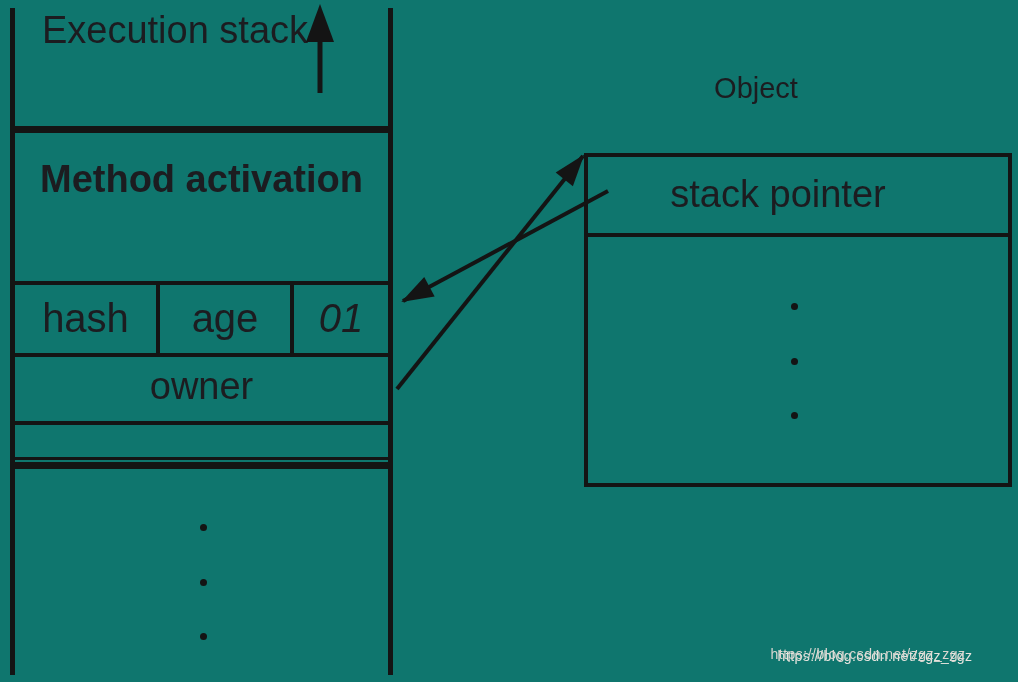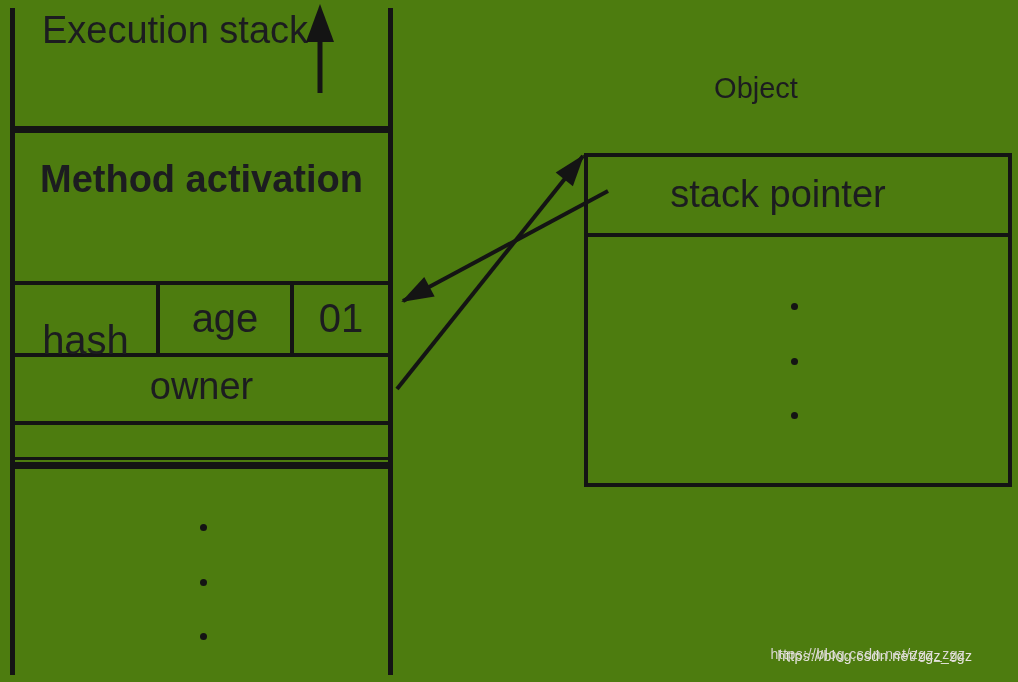--- a/index.html
+++ b/index.html
@@ -1,20 +1,20 @@
 <!DOCTYPE html>
 <html><head>
 <meta charset="utf-8">
 <style>
   html, body { margin: 0; padding: 0; background: #ffffff; }
   .canvas {
     position: relative;
     width: 1018px;
     height: 682px;
-    background: #4d7c0f;
+    background: #0f766e;
     font-family: "Liberation Sans", "DejaVu Sans", sans-serif;
     color: #1c1c20;
     overflow: hidden;
   }
   .line { position: absolute; background: #141414; }
   .label {
     position: absolute;
     text-align: center;
     color: #1c1c20;
     white-space: pre-line;
@@ -66,23 +66,23 @@
   <div class="line" style="left:290px; top:285px; width:4px; height:68px;"></div>
   <div class="line" style="left:10px; top:353px; width:383px; height:4px;"></div>
   <div class="line" style="left:10px; top:421px; width:383px; height:4px;"></div>
   <div class="line" style="left:10px; top:457px; width:383px; height:3px;"></div>
   <div class="line" style="left:10px; top:462px; width:383px; height:7px;"></div>
 
   <div class="label big" style="left:25px; top:4px; width:300px;">Execution stack</div>
 
   <div class="label big" style="left:14px; top:152px; width:375px; line-height:54px;font-weight:bold;">Method activation</div>
 
-  <div class="label cell-label" style="left:15px; top:285px; width:141px; height:68px; line-height:66px;margin-top:22px;">hash</div>
+  <div class="label cell-label" style="left:15px; top:285px; width:141px; height:68px; line-height:66px;">hash</div>
   <div class="label cell-label" style="left:160px; top:285px; width:130px; height:56px; line-height:66px;">age</div>
-  <div class="label cell-label" style="left:294px; top:285px; width:94px; height:68px; line-height:66px;">01</div>
+  <div class="label cell-label" style="left:294px; top:285px; width:94px; height:68px; line-height:66px;font-style:italic;">01</div>
 
   <div class="label big" style="left:14px; top:353px; width:375px; height:84px; line-height:66px;">owner</div>
 
   <div>
     <div class="dot" style="left:200px; top:524px;"></div>
     <div class="dot" style="left:200px; top:579px;"></div>
     <div class="dot" style="left:200px; top:633px;"></div>
   </div>
 
   <div class="label" style="left:606px; top:72px; width:300px; font-size:29px;">Object</div>

